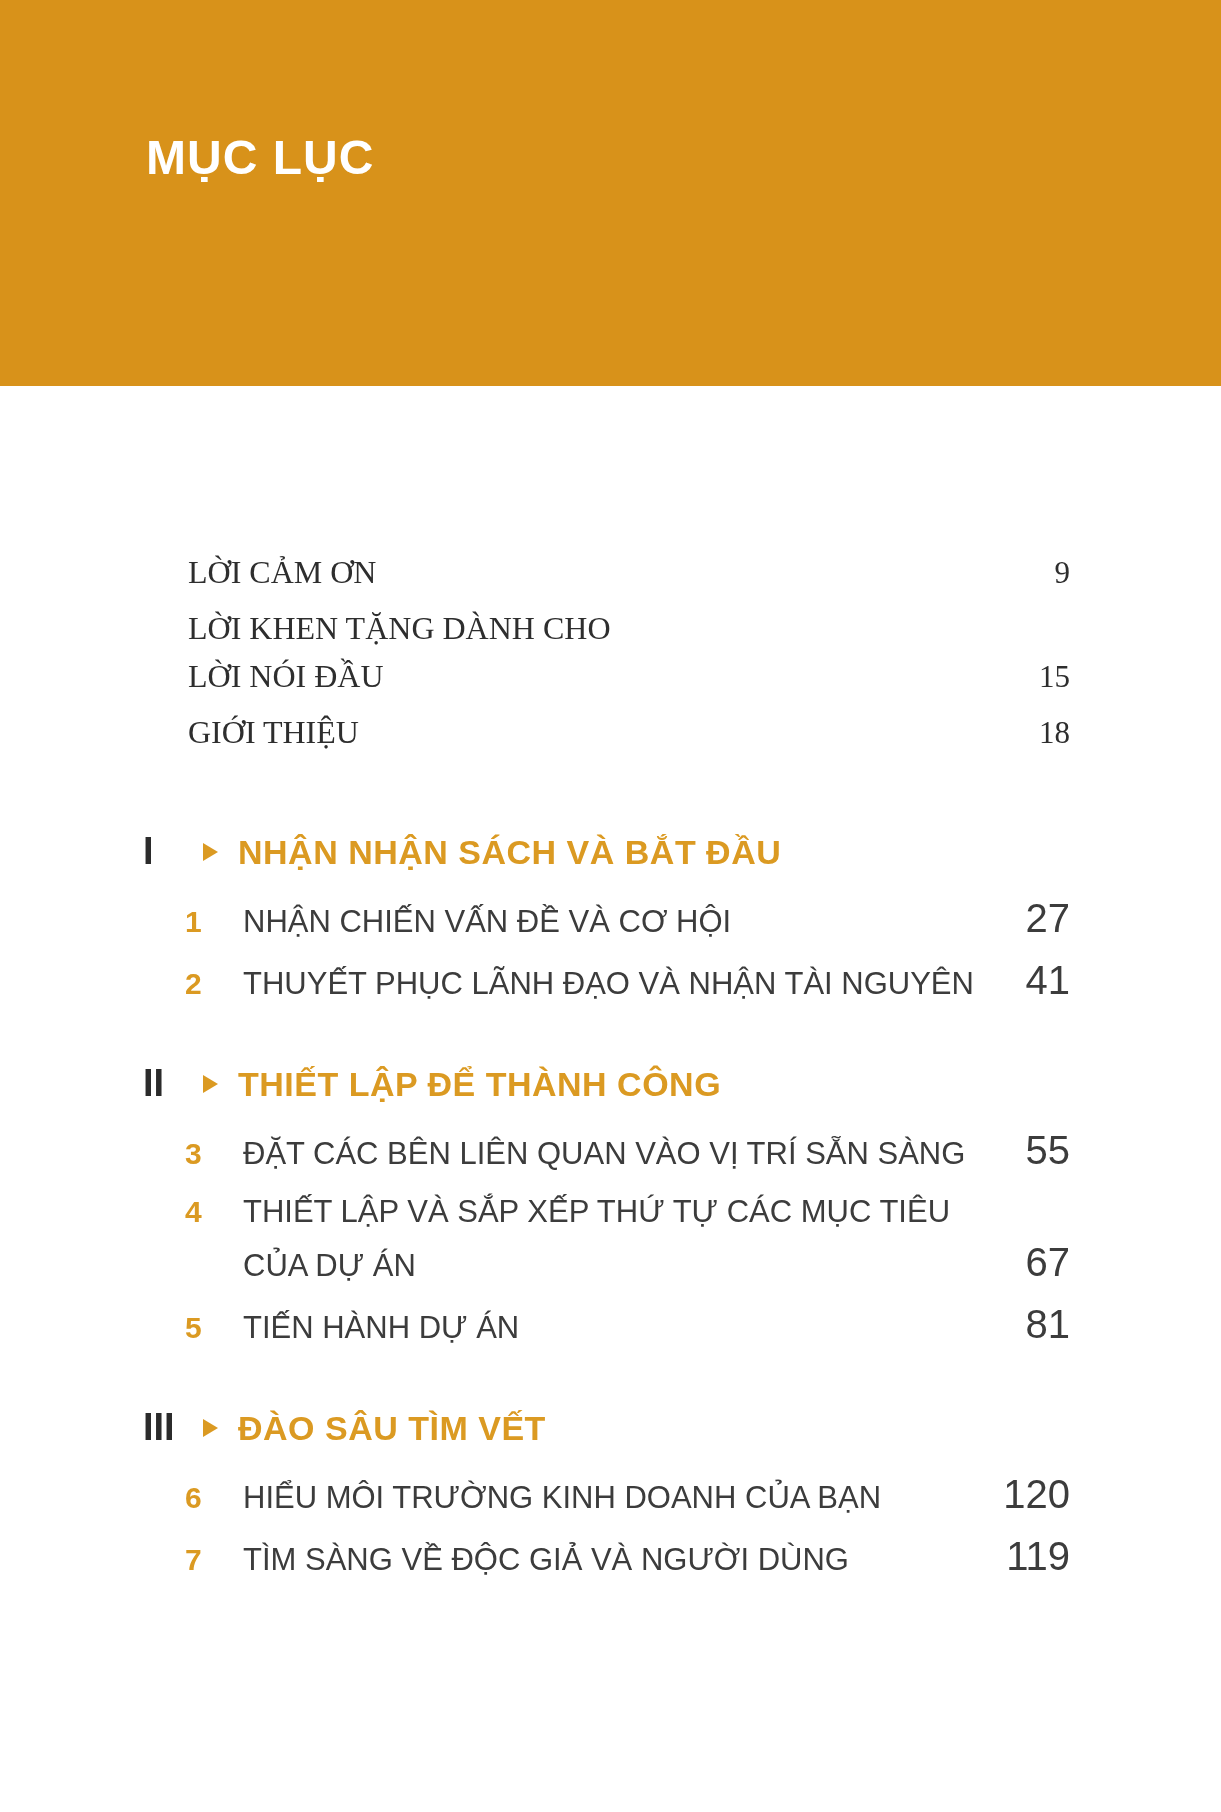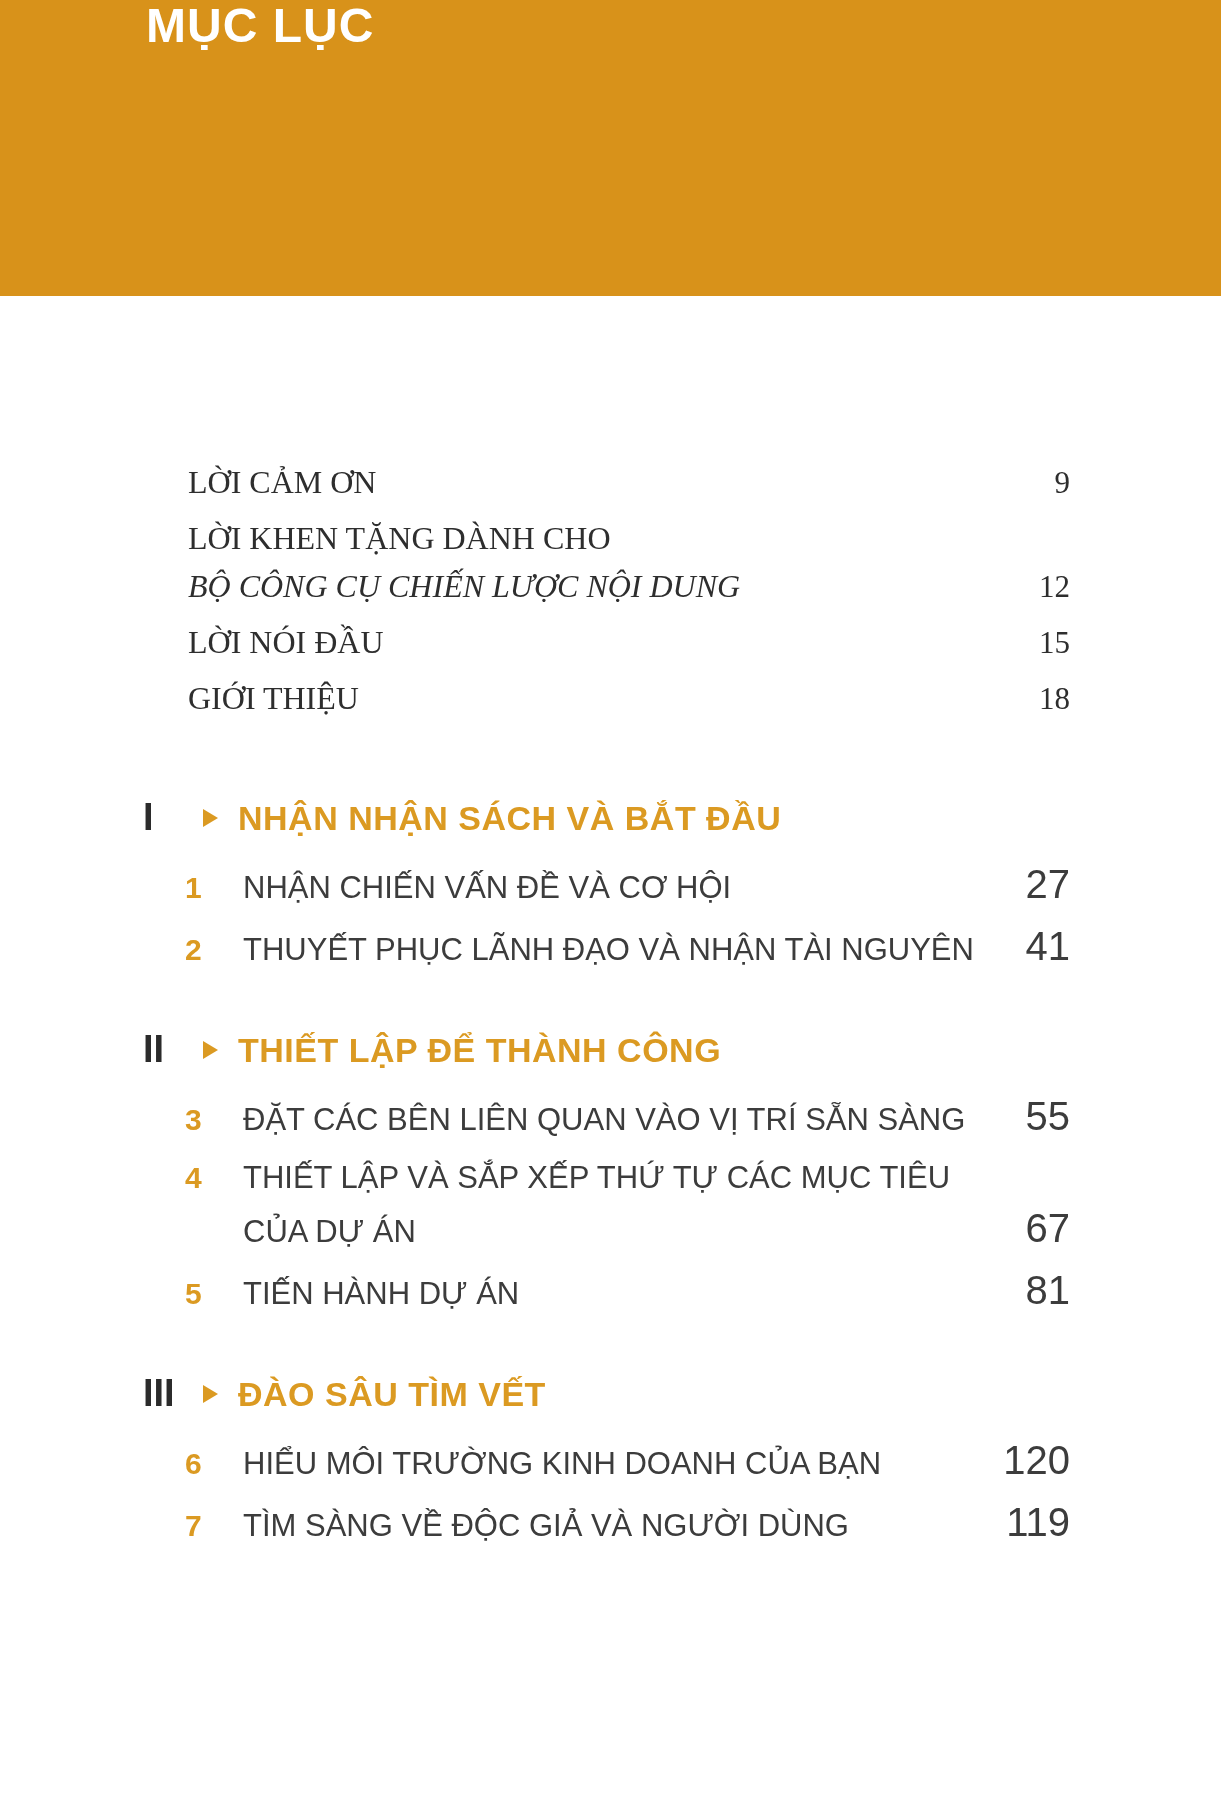--- a/index.html
+++ b/index.html
@@ -13,23 +13,23 @@
   .page{
     position:relative;
     width:1221px;height:1812px;
     margin:0 auto;
     background:#FFFFFF;
     overflow:hidden;
     font-family:"Liberation Sans",sans-serif;
   }
   
   .header{
-    height:296px;
+    height:386px;
     background:var(--header_bg,#D8921A);
-    display:flex;flex-direction:column;justify-content:flex-start;
+    display:flex;flex-direction:column;justify-content:center;
     padding:0 0 70px 146px;box-sizing:border-box;
   }
   .header h1{
     margin:0;
     font-size:48px;line-height:1.1;font-weight:bold;
     letter-spacing:1px;
     color:#FFFFFF;
   }
   
   .toc{
@@ -104,25 +104,20 @@
         <span class="fm-label">LỜI CẢM ƠN</span>
         <span class="fill"></span>
         <span class="fm-page">9</span>
       </div>
       <div class="row row-front tight">
         <span class="fm-label">LỜI KHEN TẶNG DÀNH CHO</span>
         <span class="fill"></span>
         <span class="fm-page"></span>
       </div>
       <div class="row row-front">
-        <span class="fm-label italic">BỘ CÔNG CỤ CHIẾN LƯỢC NỘI DUNG</span>
-        <span class="fill"></span>
-        <span class="fm-page">12</span>
-      </div>
-      <div class="row row-front">
         <span class="fm-label">LỜI NÓI ĐẦU</span>
         <span class="fill"></span>
         <span class="fm-page">15</span>
       </div>
       <div class="row row-front">
         <span class="fm-label">GIỚI THIỆU</span>
         <span class="fill"></span>
         <span class="fm-page">18</span>
       </div>
     </div>

